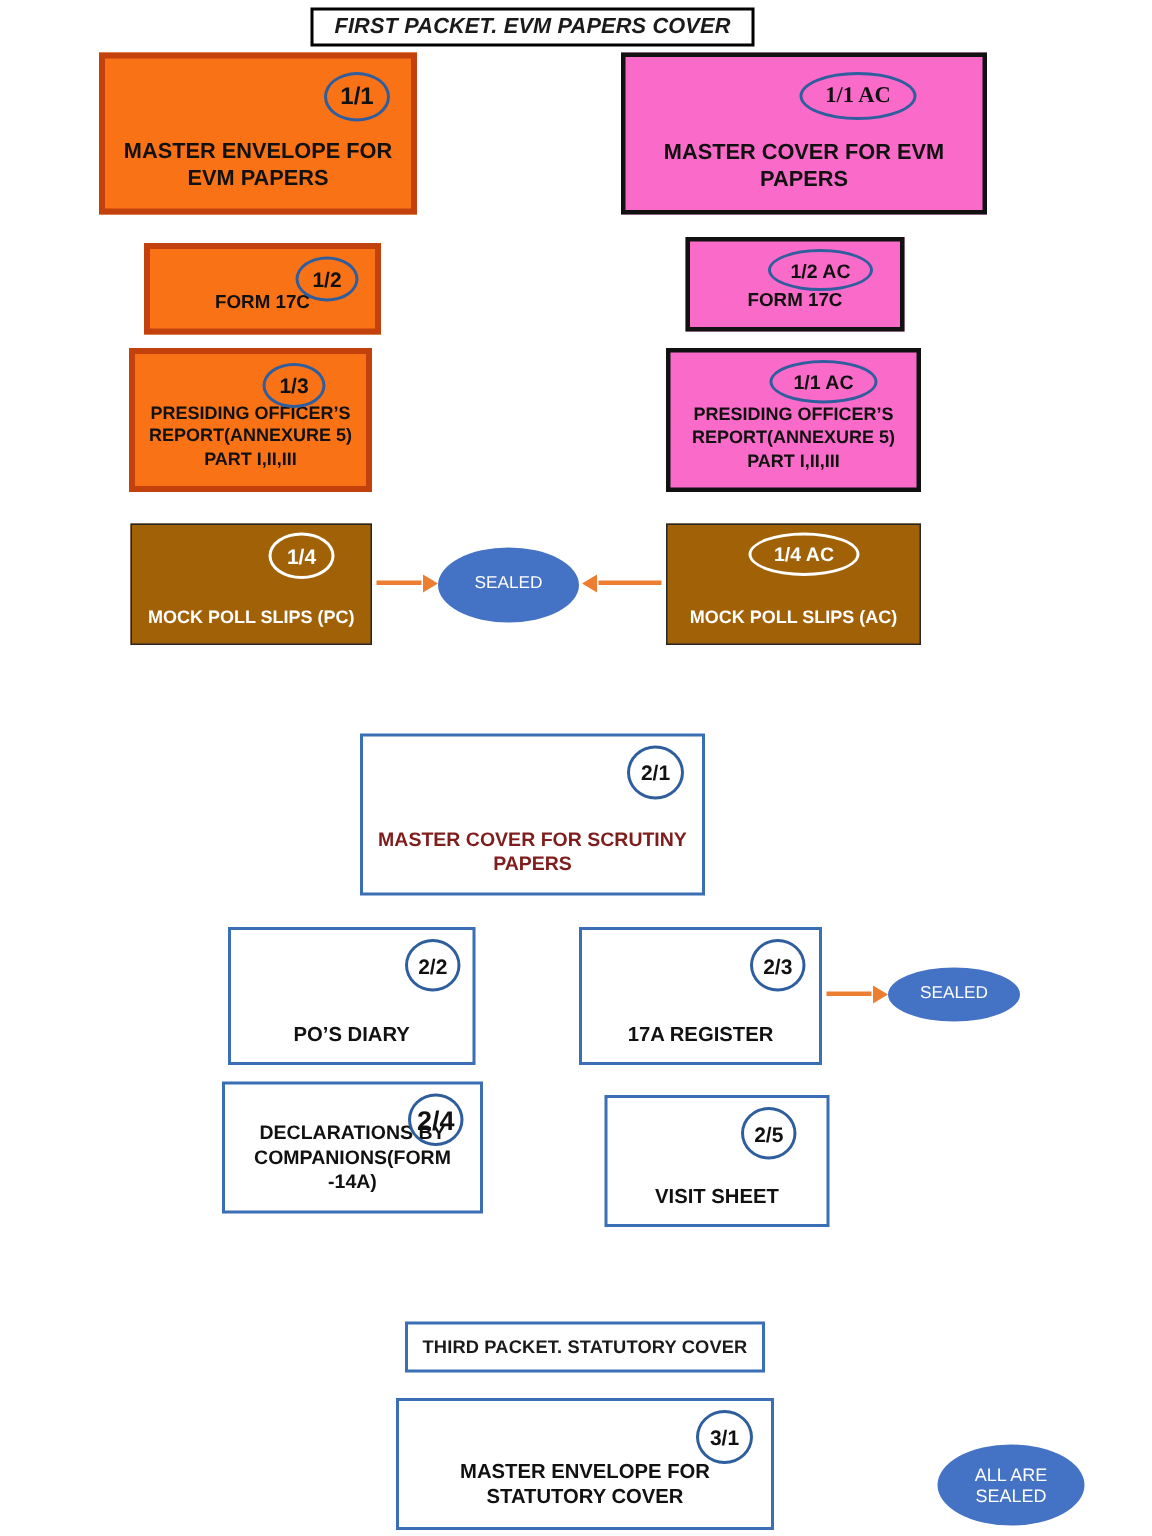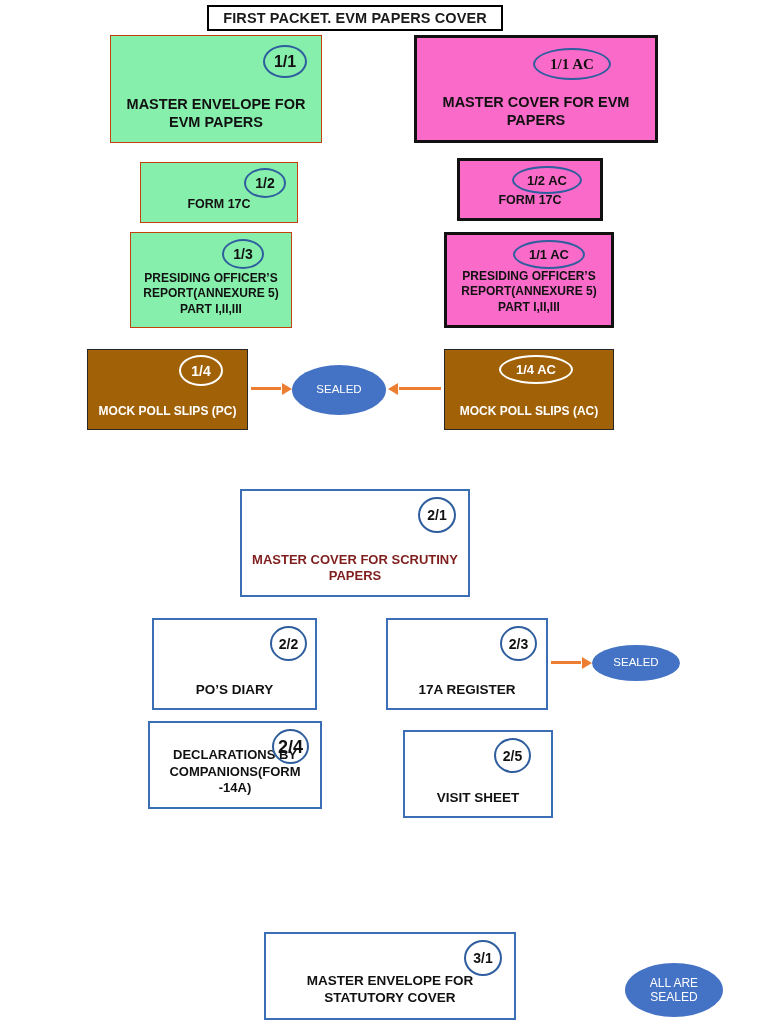--- a/index.html
+++ b/index.html
@@ -49,24 +49,23 @@
     letter-spacing: 0.1px;
   }
   .title-blue {
     border: 2px solid #3a6fb6;
     font-size: 12.2px;
     letter-spacing: 0.1px;
   }
 
   
   .box-white-black {
-    border: 1px solid #c2410c;
-    background: #86efac;
-    color: #111111;
-    margin-left: 44px;
+    border: 4px solid #c2410c;
+    background: #f97316;
+    color: #111111;
   }
   .box-pink {
     border: 3px solid #111111;
     background: #fa6ac9;
     color: #111111;
   }
   .box-black {
     border: 1px solid #262626;
     background: #a16207;
     color: #ffffff;
@@ -144,21 +143,21 @@
     left: -1px;
     transform: translate(-100%, -50%);
     border-right: 10px solid #ed7d31;
   }
 </style>
 </head>
 <body>
 
 <div id="canvas">
 
-  <div class="section-title title-black" style="left:207px; top:5px; width:296px; height:26px;">FIRST PACKET. EVM PAPERS COVER</div>
+  <div class="section-title title-black" style="left:207px; top:5px; width:296px; height:26px;font-style:italic;">FIRST PACKET. EVM PAPERS COVER</div>
 
   <div class="node box-white-black" style="left:66px; top:35px; width:212px; height:108px; font-size:14.5px;">
     <div class="badge badge-blue" style="right:14px; top:9px; width:44px; height:33px; font-size:16px;">1/1</div>
     <span class="label">MASTER ENVELOPE FOR
 EVM PAPERS</span>
   </div>
 
   <div class="node box-pink" style="left:414px; top:35px; width:244px; height:108px; font-size:14.5px;">
     <div class="badge badge-blue" style="right:44px; top:10px; width:78px; height:32px; font-size:15px;font-family:Liberation Serif, serif;">1/1 AC</div>
     <span class="label">MASTER COVER FOR EVM
@@ -229,20 +228,21 @@
     <div class="badge badge-blue" style="right:11px; top:6px; width:37px; height:35px; font-size:18px;">2/4</div>
     <span class="label">DECLARATIONS BY
 COMPANIONS(FORM -14A)</span>
   </div>
 
   <div class="node box-white-blue" style="left:403px; top:730px; width:150px; height:88px; font-size:13.5px;">
     <div class="badge badge-blue" style="right:20px; top:6px; width:37px; height:35px; font-size:14px;">2/5</div>
     <span class="label">VISIT SHEET</span>
   </div>
 
+  <div class="section-title title-blue" style="left:270px; top:881px; width:240px; height:34px;">THIRD PACKET. STATUTORY COVER</div>
 
   <div class="node box-white-blue" style="left:264px; top:932px; width:252px; height:88px; justify-content:center; font-size:13.5px;">
     <div class="badge badge-blue" style="right:12px; top:6px; width:38px; height:36px; font-size:14px;">3/1</div>
     <span class="label" style="padding-bottom:0; padding-top:26px;">MASTER ENVELOPE FOR
 STATUTORY COVER</span>
   </div>
 
   <div class="ellipse" style="left:625px; top:963px; width:98px; height:54px; font-size:12px; white-space:pre-line;">ALL ARE
 SEALED</div>
 

